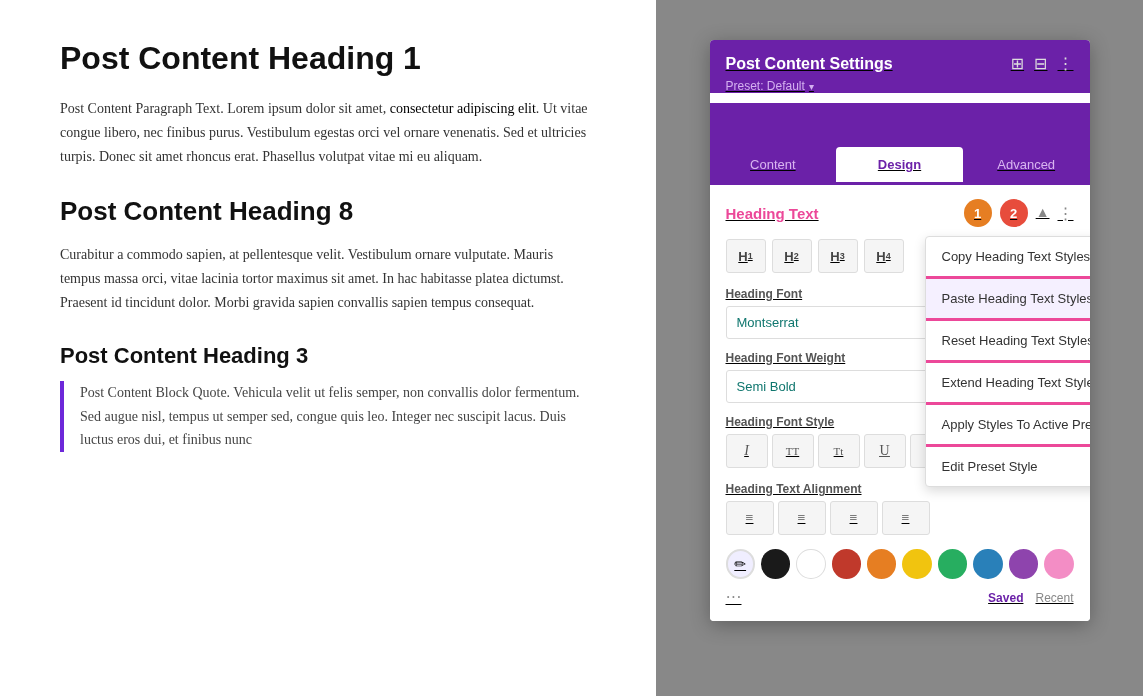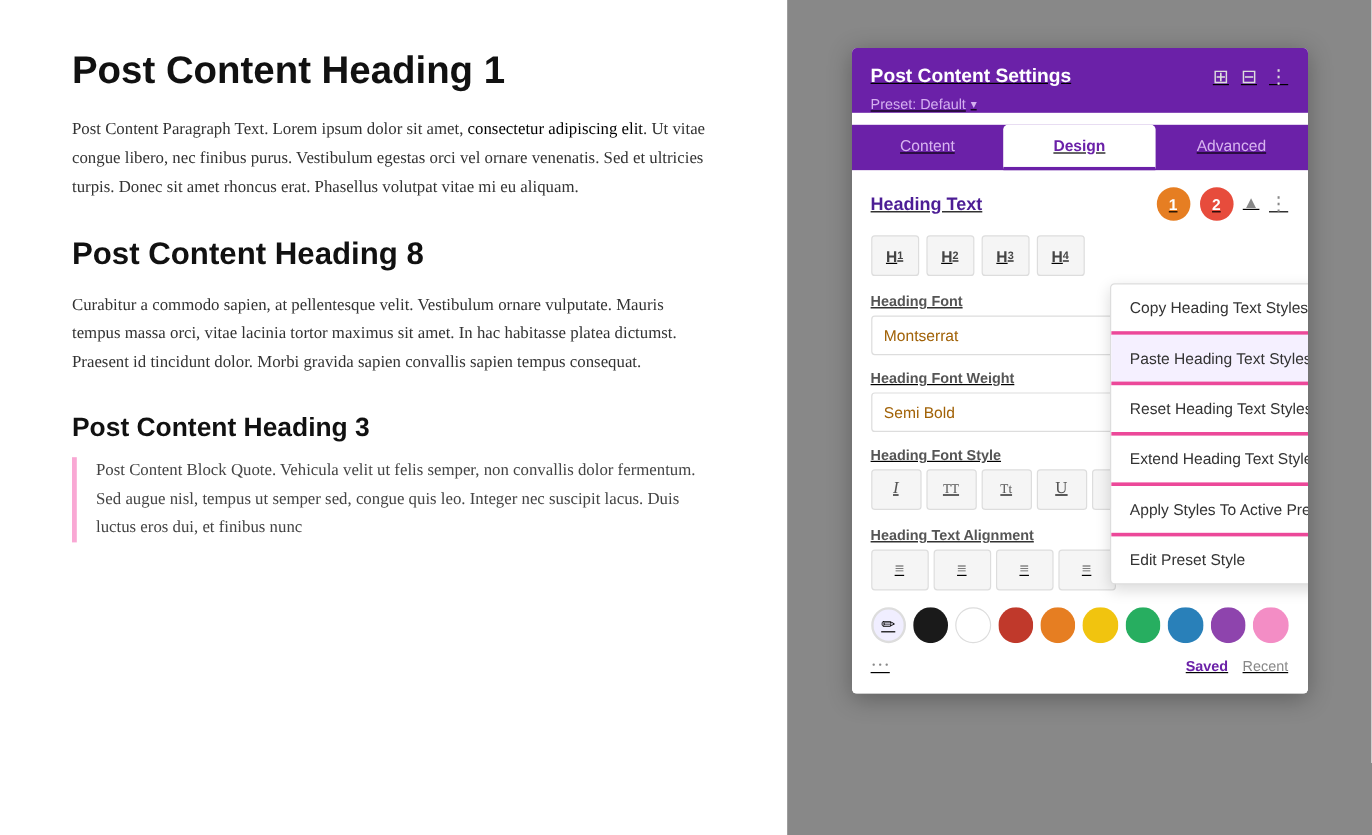--- a/index.html
+++ b/index.html
@@ -50,21 +50,21 @@
       line-height: 1.7;
       margin-bottom: 28px;
     }
 
     .content-area a {
       color: #000000;
       text-decoration: none;
     }
 
     .blockquote-container {
-      border-left: 4px solid #f9a8d4;
+      border-left: 4px solid #6d28d9;
       padding-left: 16px;
     }
 
     .blockquote-container p {
       color: #444;
     }
 
     
     .sidebar-area {
       flex: 1;
@@ -141,20 +141,21 @@
 
     .panel-tab {
       flex: 1;
       padding: 10px 0;
       text-align: center;
       font-size: 13px;
       font-family: sans-serif;
       cursor: pointer;
       color: #d8b4f0;
       border-bottom: 3px solid transparent;
+      margin-top: 44px;
     }
 
     .panel-tab.active {
       background: #fff;
       color: #6b21a8;
       font-weight: 600;
       border-bottom: 3px solid #6b21a8;
       border-radius: 4px 4px 0 0;
     }
 
@@ -166,21 +167,21 @@
 
     
     .section-header {
       display: flex;
       align-items: center;
       justify-content: space-between;
       margin-bottom: 12px;
     }
 
     .section-title {
-      color: #4c1d95;
+      color: #ec4899;
       font-size: 15px;
       font-weight: 600;
       font-family: sans-serif;
     }
 
     .section-controls {
       display: flex;
       align-items: center;
       gap: 8px;
     }
@@ -266,21 +267,21 @@
     }
 
     .select-wrapper select {
       width: 100%;
       padding: 8px 30px 8px 10px;
       border: 1px solid #ddd;
       border-radius: 3px;
       font-size: 13px;
       font-family: sans-serif;
       background: #fff;
-      color: #a16207;
+      color: #0f766e;
       appearance: none;
       cursor: pointer;
     }
 
     
     .style-buttons {
       display: flex;
       gap: 4px;
       margin-bottom: 14px;
     }

